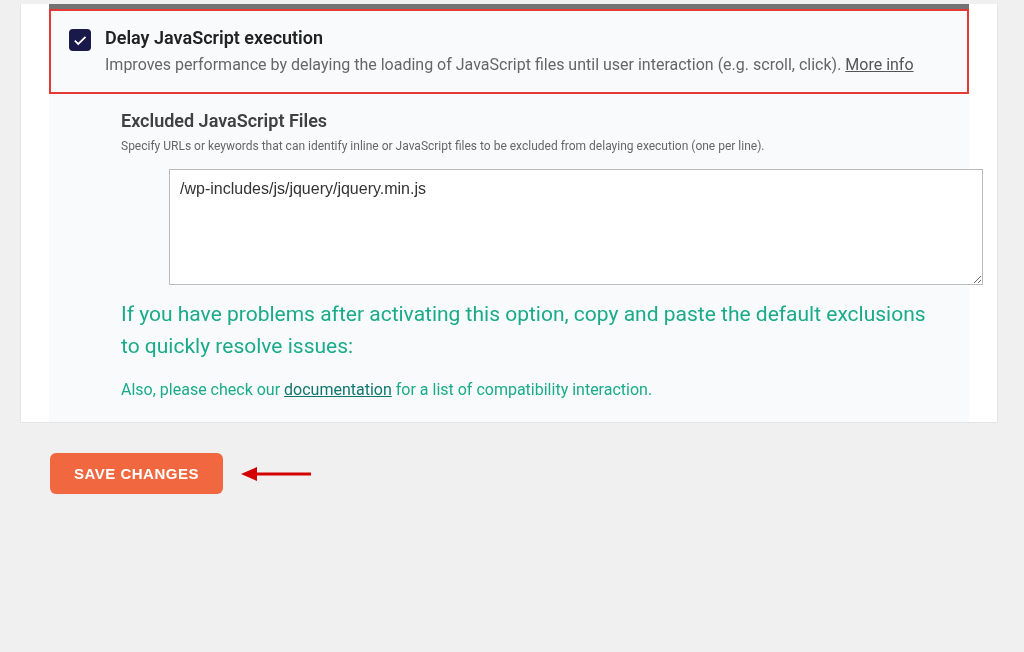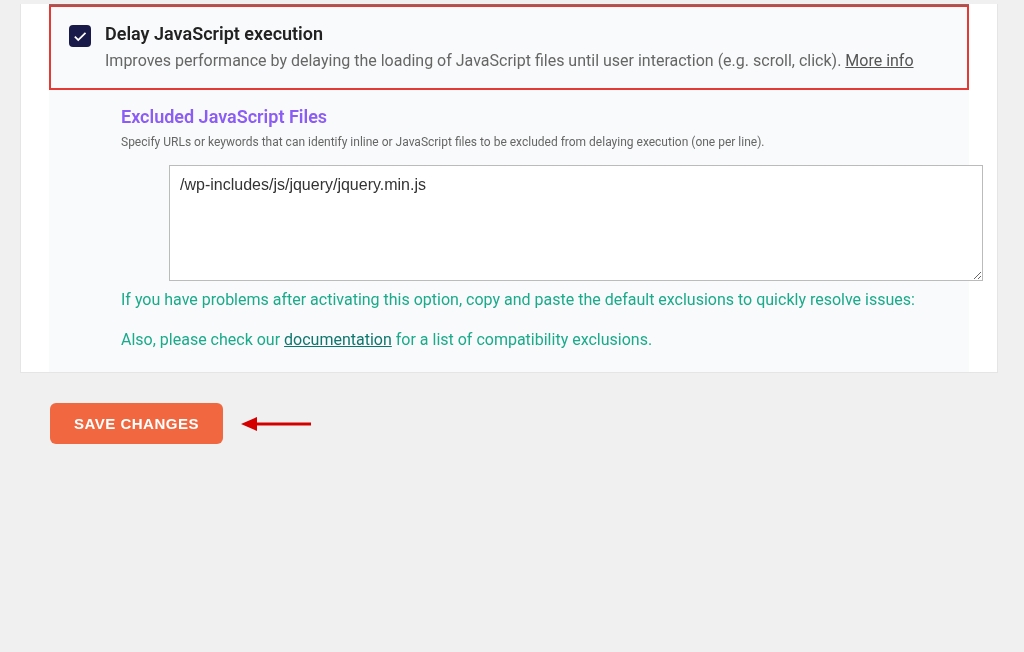--- a/index.html
+++ b/index.html
@@ -17,21 +17,21 @@
     .panel {
       background: #fff;
       border: 1px solid #e5e5e5;
       border-top: none;
       width: 978px;
       position: relative;
     }
     .panel-inner {
       background: #f9fafb;
       margin: 0 28px 0 28px;
-      border-top: 1px solid #737373;
+      border-top: 5px solid #737373;
       border-bottom: none;
       padding-bottom: 20px;
     }
     .highlight-box {
       border: 2px solid #e53935;
       padding: 16px 16px 16px 18px;
       margin: 0;
       display: flex;
       align-items: flex-start;
       gap: 14px;
@@ -71,21 +71,21 @@
     .more-info {
       color: #555;
       text-decoration: underline;
     }
     .section {
       padding: 16px 34px 0 72px;
     }
     .section-title {
       font-size: 18px;
       font-weight: 600;
-      color: #8b5cf6;
+      color: #404040;
       margin-bottom: 6px;
     }
     .section-desc {
       font-size: 12px;
       color: #666;
       line-height: 1.5;
       margin-bottom: 14px;
     }
     .textarea {
       width: 100%;
@@ -95,23 +95,23 @@
       font-family: Arial, sans-serif;
       font-size: 16px;
       color: #333;
       background: #fff;
       resize: both;
       line-height: 1.4;
       margin-left: 48px;
     }
     .help-text {
       color: #1aab8a;
-      font-size: 16px;
+      font-size: 21px;
       line-height: 1.5;
-      margin-top: 3px;
+      margin-top: 10px;
       margin-bottom: 16px;
     }
     .code-block {
       background: #e8e8e8;
       padding: 14px 20px;
       font-family: "Consolas", "Courier New", monospace;
       font-size: 15px;
       color: #333;
       line-height: 1.75;
       white-space: pre-wrap;
@@ -173,21 +173,21 @@
 
       <div class="section">
         <div class="section-title">Excluded JavaScript Files</div>
         <div class="section-desc">Specify URLs or keywords that can identify inline or JavaScript files to be excluded from delaying execution (one per line).</div>
         <textarea class="textarea" style="">/wp-includes/js/jquery/jquery.min.js</textarea>
 
         <div class="help-text">If you have problems after activating this option, copy and paste the default exclusions to quickly resolve issues:</div>
 
 
         <div class="help-text2">
-          <span>Also, please check our </span><a href="#" class="doc-link">documentation</a><span> for a list of compatibility exclusions.</span>
+          <span>Also, please check our </span><a href="#" class="doc-link">documentation</a><span> for a list of compatibility interaction.</span>
         </div>
       </div>
     </div>
   </div>
 
   <div class="save-row">
     <button class="save-btn">SAVE CHANGES</button>
     <svg class="arrow" viewBox="0 0 70 16">
       <line x1="70" y1="8" x2="10" y2="8" stroke="#d40000" stroke-width="3"></line>
       <polygon points="0,8 16,1 16,15" fill="#d40000"></polygon>

